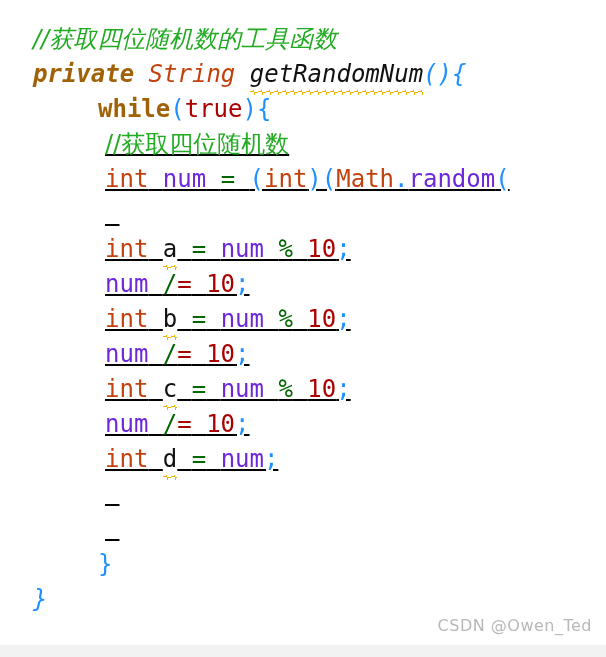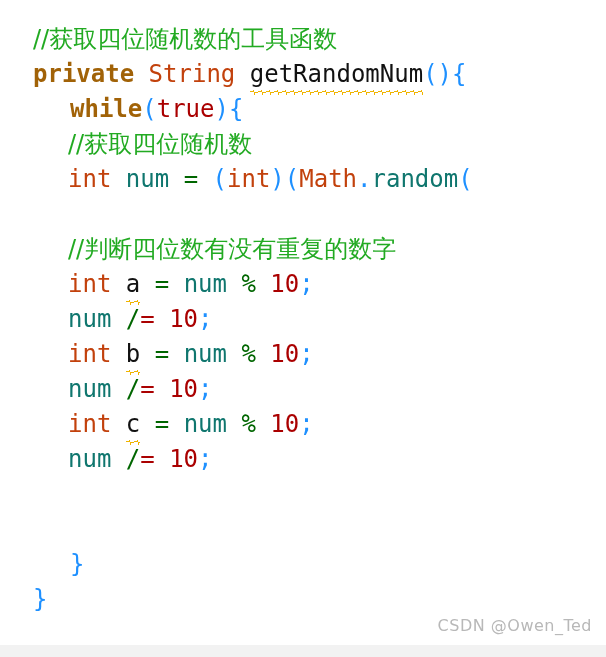--- a/index.html
+++ b/index.html
@@ -30,29 +30,29 @@
   .code-line {
     font-size: 24px;
     line-height: 35px;
     height: 35px;
     white-space: pre;
     color: #000000;
     letter-spacing: 0px;
   }
 
   
-  .ind-0 { padding-left: 33px; }
-  .ind-1 { padding-left: 70px; }
-  .ind-2 { padding-left: 68px; }
+  .ind-0 { padding-left: 33px; font-style: italic; }
+  .ind-1 { padding-left: 98px; }
+  .ind-2 { padding-left: 105px; text-decoration: underline; }
 
   
   .tok-comment  { color: #22aa22; }
   .tok-keyword  { color: #a16207; font-weight: bold; }
   .tok-type     { color: #c2410c; }
-  .tok-ident    { color: #0f766e; margin-top: 40px; }
+  .tok-ident    { color: #6d28d9; margin-top: 40px; }
   .tok-punct    { color: #1e90ff; }
   .tok-literal  { color: #aa0000; }
   .tok-operator { color: #006600; }
   .tok-plain    { color: #111111; }
 
   
   .tok-warn {
     color: #111111;
     position: relative;
     display: inline-block;
@@ -102,27 +102,27 @@
 <body>
 
 <div id="code-block">
   <div id="code-lines">
       <div class="code-line ind-0"><span class="tok-comment cjk">//获取四位随机数的工具函数</span></div>
       <div class="code-line ind-0"><span class="tok-keyword">private</span><span class="tok-plain"> </span><span class="tok-type">String</span><span class="tok-plain"> </span><span class="tok-warn">getRandomNum</span><span class="tok-punct">(){</span></div>
       <div class="code-line ind-1"><span class="tok-keyword">while</span><span class="tok-punct">(</span><span class="tok-literal">true</span><span class="tok-punct">){</span></div>
       <div class="code-line ind-2"><span class="tok-comment cjk">//获取四位随机数</span></div>
       <div class="code-line ind-2"><span class="tok-type">int</span><span class="tok-plain"> </span><span class="tok-ident">num</span><span class="tok-plain"> </span><span class="tok-operator">=</span><span class="tok-plain"> </span><span class="tok-punct">(</span><span class="tok-type">int</span><span class="tok-punct">)(</span><span class="tok-type">Math</span><span class="tok-punct">.</span><span class="tok-ident">random</span><span class="tok-punct">(</span></div>
       <div class="code-line ind-2">&nbsp;</div>
-      <div class="code-line ind-2"><span class="tok-comment cjk">//判断四位数有没有重复的数字</span></div>
       <div class="code-line ind-2"><span class="tok-type">int</span><span class="tok-plain"> </span><span class="tok-warn">a</span><span class="tok-plain"> </span><span class="tok-operator">=</span><span class="tok-plain"> </span><span class="tok-ident">num</span><span class="tok-plain"> </span><span class="tok-operator">%</span><span class="tok-plain"> </span><span class="tok-literal">10</span><span class="tok-punct">;</span></div>
       <div class="code-line ind-2"><span class="tok-ident">num</span><span class="tok-plain"> </span><span class="tok-operator">/</span><span class="tok-literal">=</span><span class="tok-plain"> </span><span class="tok-literal">10</span><span class="tok-punct">;</span></div>
       <div class="code-line ind-2"><span class="tok-type">int</span><span class="tok-plain"> </span><span class="tok-warn">b</span><span class="tok-plain"> </span><span class="tok-operator">=</span><span class="tok-plain"> </span><span class="tok-ident">num</span><span class="tok-plain"> </span><span class="tok-operator">%</span><span class="tok-plain"> </span><span class="tok-literal">10</span><span class="tok-punct">;</span></div>
       <div class="code-line ind-2"><span class="tok-ident">num</span><span class="tok-plain"> </span><span class="tok-operator">/</span><span class="tok-literal">=</span><span class="tok-plain"> </span><span class="tok-literal">10</span><span class="tok-punct">;</span></div>
       <div class="code-line ind-2"><span class="tok-type">int</span><span class="tok-plain"> </span><span class="tok-warn">c</span><span class="tok-plain"> </span><span class="tok-operator">=</span><span class="tok-plain"> </span><span class="tok-ident">num</span><span class="tok-plain"> </span><span class="tok-operator">%</span><span class="tok-plain"> </span><span class="tok-literal">10</span><span class="tok-punct">;</span></div>
       <div class="code-line ind-2"><span class="tok-ident">num</span><span class="tok-plain"> </span><span class="tok-operator">/</span><span class="tok-literal">=</span><span class="tok-plain"> </span><span class="tok-literal">10</span><span class="tok-punct">;</span></div>
+      <div class="code-line ind-2"><span class="tok-type">int</span><span class="tok-plain"> </span><span class="tok-warn">d</span><span class="tok-plain"> </span><span class="tok-operator">=</span><span class="tok-plain"> </span><span class="tok-ident">num</span><span class="tok-punct">;</span></div>
       <div class="code-line ind-2">&nbsp;</div>
       <div class="code-line ind-2">&nbsp;</div>
       <div class="code-line ind-1"><span class="tok-punct">}</span></div>
       <div class="code-line ind-0"><span class="tok-punct">}</span></div>
     </div>
 </div>
 
 <div id="watermark">CSDN @Owen_Ted</div>
 
 <div id="bottom-strip"></div>

